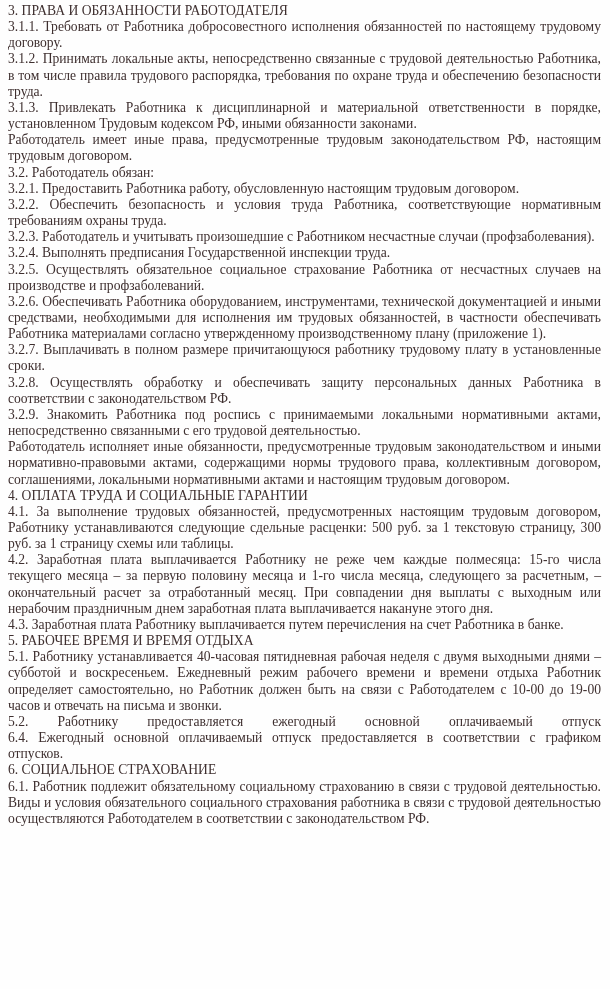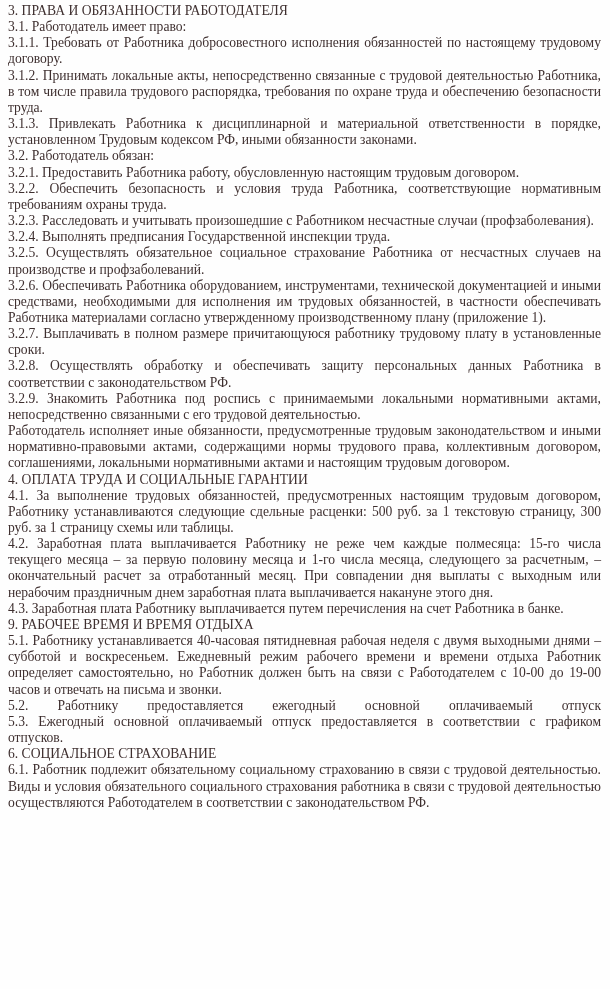--- a/index.html
+++ b/index.html
@@ -34,44 +34,44 @@
     text-align: justify;
     text-align-last: justify;
   }
 </style>
 </head>
 <body>
 
 <div class="page">
 
   <p class="heading">3. ПРАВА И ОБЯЗАННОСТИ РАБОТОДАТЕЛЯ</p>
-  <p>3.1. Работодатель имеет право:</p>
   <p>3.1.1. Требовать от Работника добросовестного исполнения обязанностей по настоящему трудовому договору.</p>
   <p>3.1.2. Принимать локальные акты, непосредственно связанные с трудовой деятельностью Работника, в том числе правила трудового распорядка, требования по охране труда и обеспечению безопасности труда.</p>
   <p>3.1.3. Привлекать Работника к дисциплинарной и материальной ответственности в порядке, установленном Трудовым кодексом РФ, иными обязанности законами.</p>
+  <p>Работодатель имеет иные права, предусмотренные трудовым законодательством РФ, настоящим трудовым договором.</p>
   <p>3.2. Работодатель обязан:</p>
   <p>3.2.1. Предоставить Работника работу, обусловленную настоящим трудовым договором.</p>
   <p>3.2.2. Обеспечить безопасность и условия труда Работника, соответствующие нормативным требованиям охраны труда.</p>
-  <p>3.2.3. Расследовать и учитывать произошедшие с Работником несчастные случаи (профзаболевания).</p>
+  <p>3.2.3. Работодатель и учитывать произошедшие с Работником несчастные случаи (профзаболевания).</p>
   <p>3.2.4. Выполнять предписания Государственной инспекции труда.</p>
   <p>3.2.5. Осуществлять обязательное социальное страхование Работника от несчастных случаев на производстве и профзаболеваний.</p>
   <p>3.2.6. Обеспечивать Работника оборудованием, инструментами, технической документацией и иными средствами, необходимыми для исполнения им трудовых обязанностей, в частности обеспечивать Работника материалами согласно утвержденному производственному плану (приложение 1).</p>
   <p>3.2.7. Выплачивать в полном размере причитающуюся работнику трудовому плату в установленные сроки.</p>
   <p>3.2.8. Осуществлять обработку и обеспечивать защиту персональных данных Работника в соответствии с законодательством РФ.</p>
   <p>3.2.9. Знакомить Работника под роспись с принимаемыми локальными нормативными актами, непосредственно связанными с его трудовой деятельностью.</p>
   <p>Работодатель исполняет иные обязанности, предусмотренные трудовым законодательством и иными нормативно-правовыми актами, содержащими нормы трудового права, коллективным договором, соглашениями, локальными нормативными актами и настоящим трудовым договором.</p>
 
   <p class="heading">4. ОПЛАТА ТРУДА И СОЦИАЛЬНЫЕ ГАРАНТИИ</p>
   <p>4.1. За выполнение трудовых обязанностей, предусмотренных настоящим трудовым договором, Работнику устанавливаются следующие сдельные расценки: 500 руб. за 1 текстовую страницу, 300 руб. за 1 страницу схемы или таблицы.</p>
   <p>4.2. Заработная плата выплачивается Работнику не реже чем каждые полмесяца: 15-го числа текущего месяца – за первую половину месяца и 1-го числа месяца, следующего за расчетным, – окончательный расчет за отработанный месяц. При совпадении дня выплаты с выходным или нерабочим праздничным днем заработная плата выплачивается накануне этого дня.</p>
   <p>4.3. Заработная плата Работнику выплачивается путем перечисления на счет Работника в банке.</p>
 
-  <p class="heading">9. РАБОЧЕЕ ВРЕМЯ И ВРЕМЯ ОТДЫХА</p>
+  <p class="heading">5. РАБОЧЕЕ ВРЕМЯ И ВРЕМЯ ОТДЫХА</p>
   <p>5.1. Работнику устанавливается 40-часовая пятидневная рабочая неделя с двумя выходными днями – субботой и воскресеньем. Ежедневный режим рабочего времени и времени отдыха Работник определяет самостоятельно, но Работник должен быть на связи с Работодателем с 10-00 до 19-00 часов и отвечать на письма и звонки.</p>
   <p>
     <span class="jline">5.2. Работнику предоставляется ежегодный основной оплачиваемый отпуск</span>
   </p>
-  <p>5.3. Ежегодный основной оплачиваемый отпуск предоставляется в соответствии с графиком отпусков.</p>
+  <p>6.4. Ежегодный основной оплачиваемый отпуск предоставляется в соответствии с графиком отпусков.</p>
 
   <p class="heading">6. СОЦИАЛЬНОЕ СТРАХОВАНИЕ</p>
   <p>6.1. Работник подлежит обязательному социальному страхованию в связи с трудовой деятельностью. Виды и условия обязательного социального страхования работника в связи с трудовой деятельностью осуществляются Работодателем в соответствии с законодательством РФ.</p>
 
 </div>
 
 </body></html>

